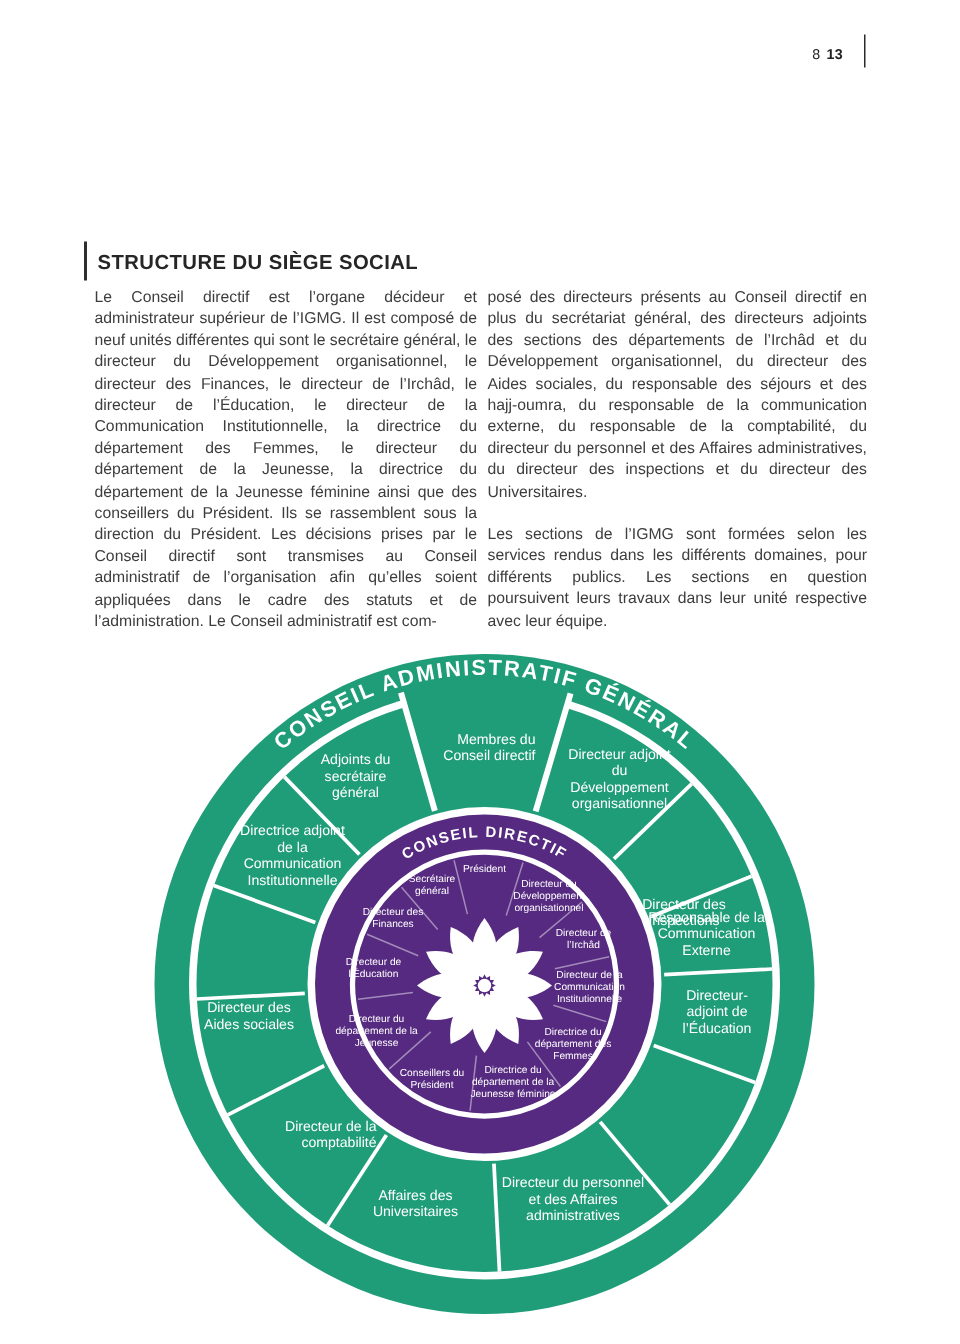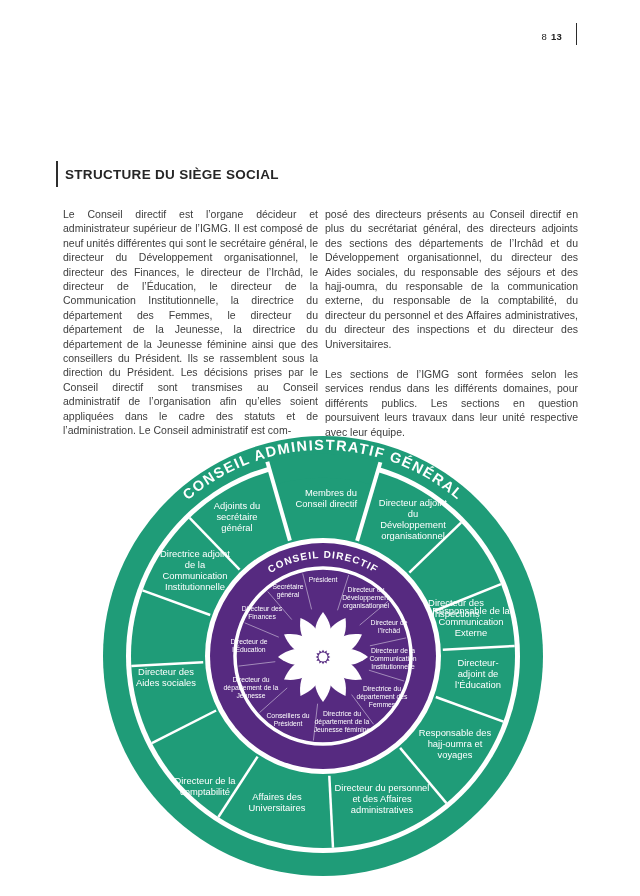--- a/index.html
+++ b/index.html
@@ -21,21 +21,21 @@
   
   .title-wrap { position: absolute; left: 56px; top: 140px; display: flex; align-items: center; margin-top: 21px; }
   .title-bar { width: 2px; height: 26px; background: #2e2e2e; margin-right: 7px; }
   .title-text { font-size: 13.5px; font-weight: bold; color: #262626; letter-spacing: .3px; }
   
   .columns {
     position: absolute; left: 63px; top: 191px; width: 515px;
     display: grid; grid-template-columns: 255px 253px; column-gap: 7px;
   }
   .col { font-size: 10.5px; line-height: 14.4px; color: #3d3d3d; text-align: justify; }
-  .col p { margin: 16px 0 14px 0; }
+  .col p { margin: 0 0 14px 0; }
   
   .diagram-svg { position: absolute; left: 0; top: 0; width: 640px; height: 896px; }
   .ring-label {
     position: absolute; transform: translate(-50%, -50%);
     color: #ffffff; text-align: center; font-size: 9.4px; line-height: 1.18;
   }
   .core-label {
     position: absolute; transform: translate(-50%, -50%);
     color: #ffffff; text-align: center; font-size: 6.8px; line-height: 1.16;
   }
@@ -152,24 +152,23 @@
       </g>
       <circle r="4.5"></circle>
     </g>
   </svg>
 
   <div class="ring-label" style="left:322px; top:498px; width:70px;text-align:right;">Membres du Conseil directif</div>
   <div class="ring-label" style="left:413px; top:519px; width:76px;">Directeur adjoint du Développement organisationnel</div>
   <div class="ring-label" style="left:456px; top:577px; width:88px;margin-top:31px;">Directeur des Inspections</div>
   <div class="ring-label" style="left:471px; top:622px; width:80px;">Responsable de la Communication Externe</div>
   <div class="ring-label" style="left:478px; top:674px; width:64px;">Directeur-adjoint de l’Éducation</div>
-  <div class="ring-label" style="left:455px; top:744px; width:92px;">Responsable des hajj-oumra et voyages</div>
   <div class="ring-label" style="left:382px; top:799px; width:100px;text-align:center;">Directeur du personnel et des Affaires administratives</div>
   <div class="ring-label" style="left:277px; top:802px; width:92px;">Affaires des Universitaires</div>
-  <div class="ring-label" style="left:205px; top:786px; width:92px;">Directeur de la comptabilité</div>
+  <div class="ring-label" style="left:205px; top:756px; width:92px;text-align:right;">Directeur de la comptabilité</div>
   <div class="ring-label" style="left:166px; top:639px; width:70px;margin-top:38px;">Directeur des Aides sociales</div>
   <div class="ring-label" style="left:195px; top:570px; width:72px;">Directrice adjoint de la Communication Institutionnelle</div>
   <div class="ring-label" style="left:237px; top:517px; width:72px;">Adjoints du secrétaire général</div>
 
   <div class="core-label" style="left:323px; top:580px; width:54px;">Président</div>
   <div class="core-label" style="left:366px; top:598px; width:72px;">Directeur du Développement organisationnel</div>
   <div class="core-label" style="left:389px; top:627px; width:50px;">Directeur de l’Irchâd</div>
   <div class="core-label" style="left:393px; top:659px; width:58px;">Directeur de la Communication Institutionnelle</div>
   <div class="core-label" style="left:382px; top:697px; width:58px;">Directrice du département des Femmes</div>
   <div class="core-label" style="left:342px; top:722px; width:68px;">Directrice du département de la Jeunesse féminine</div>

